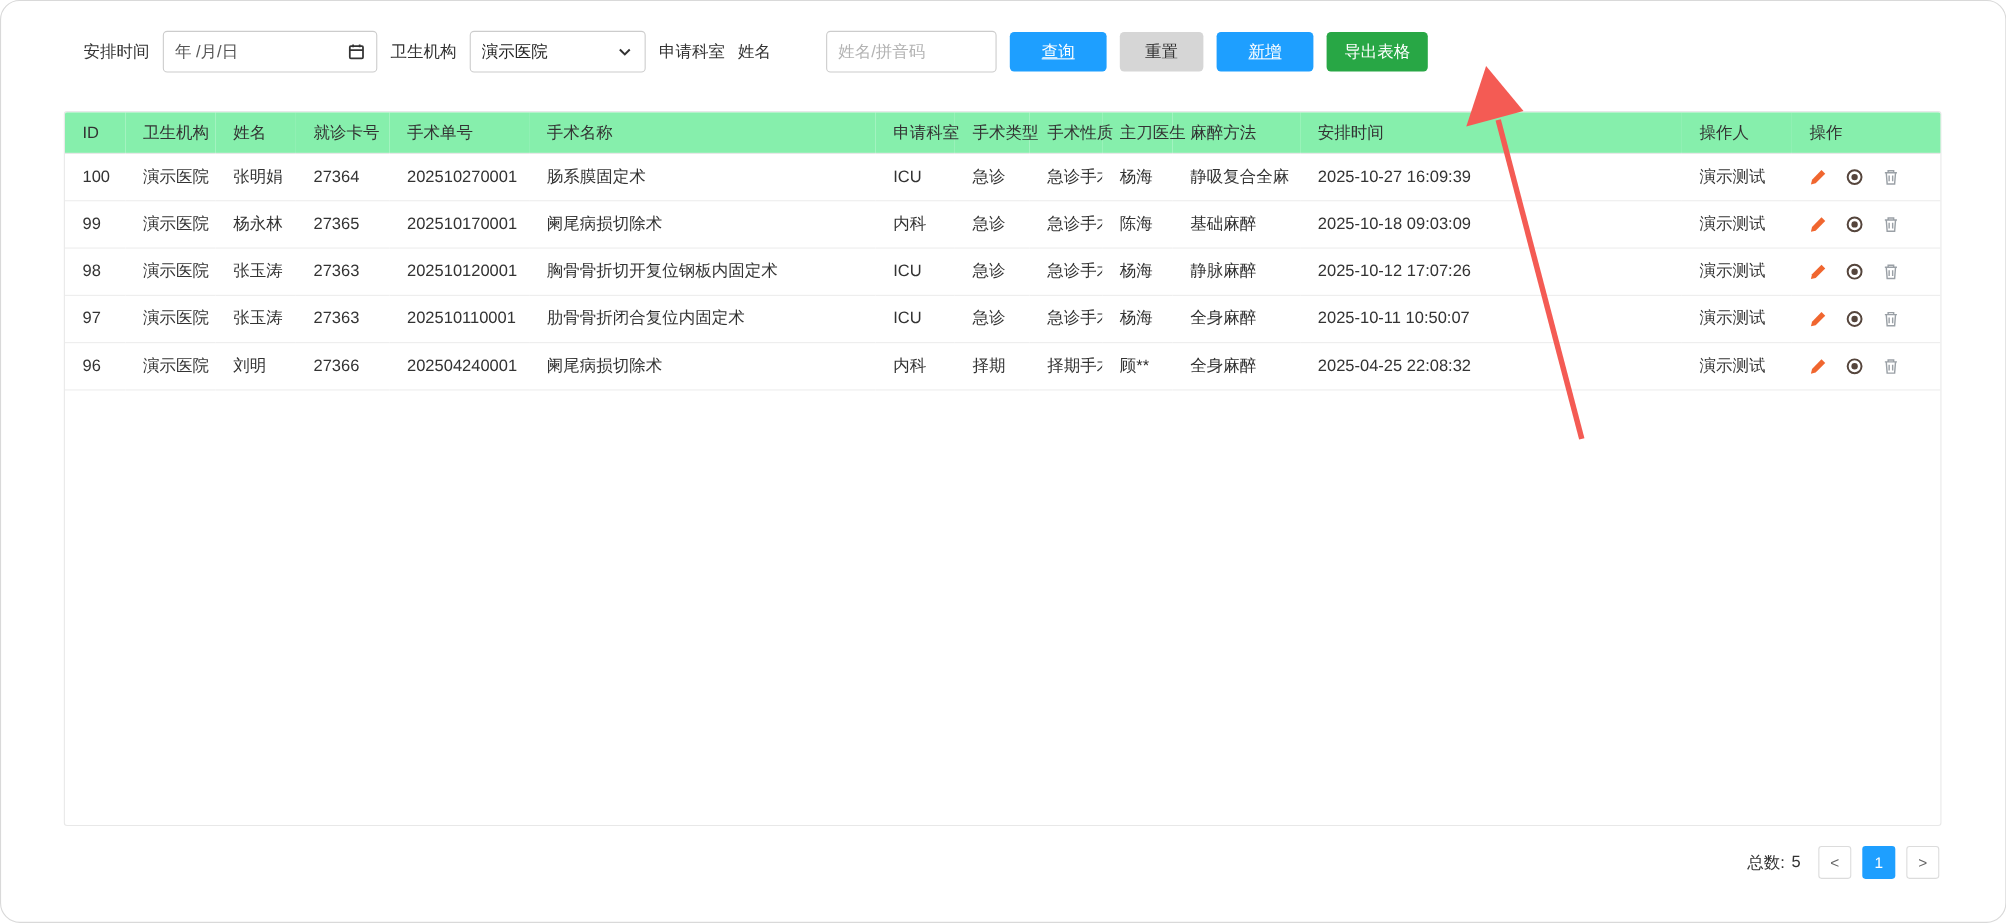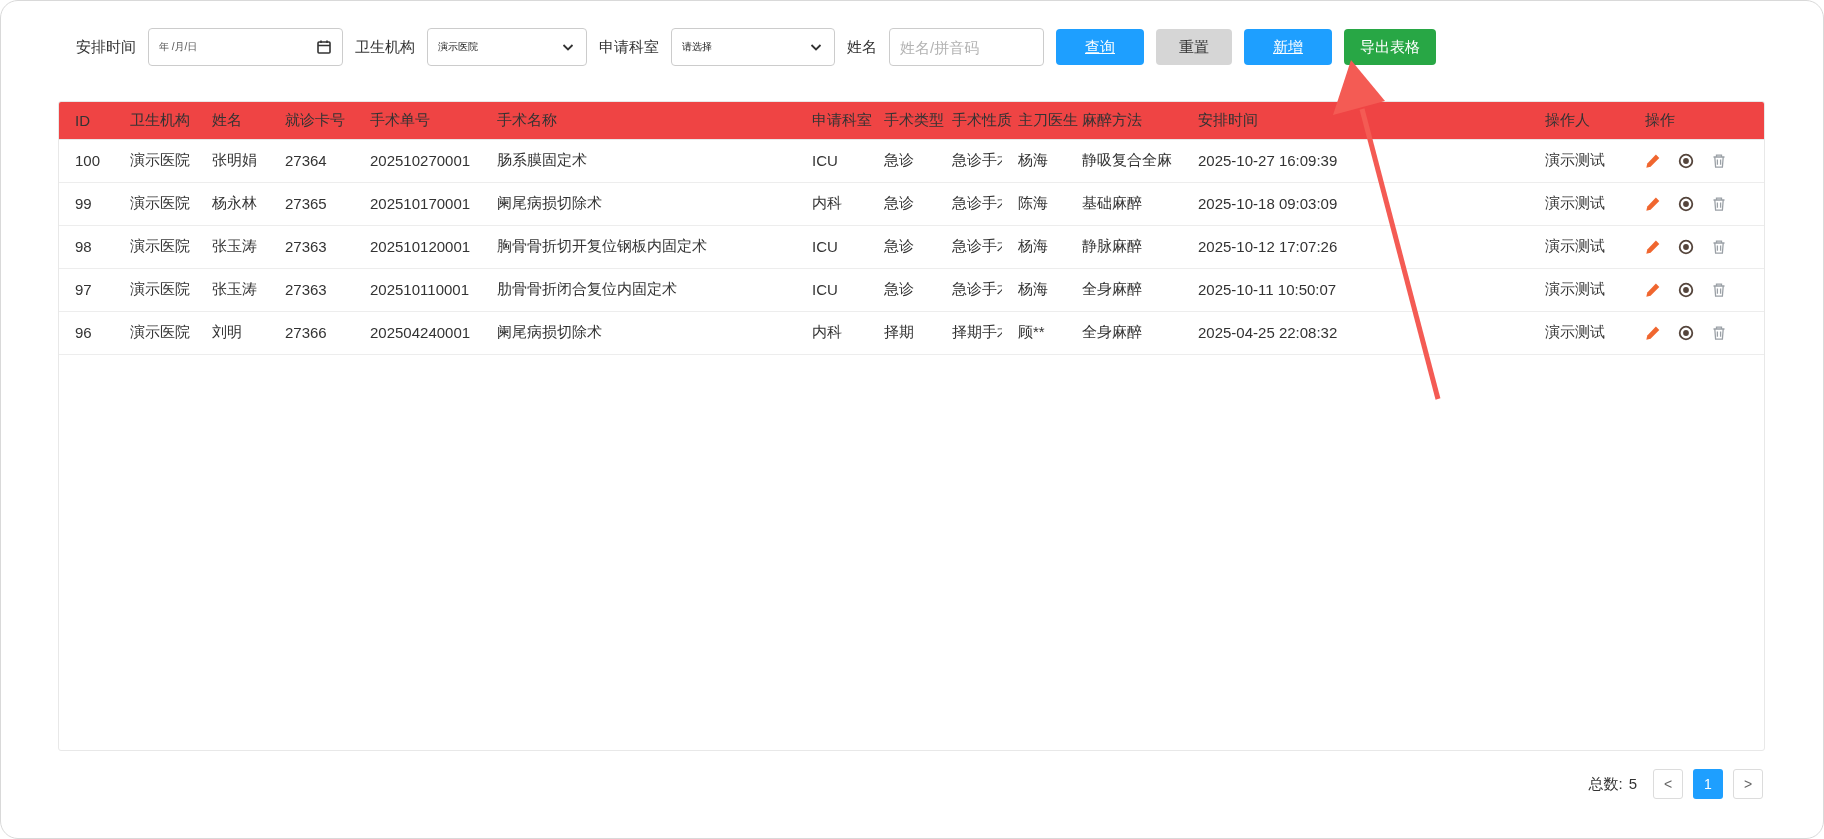--- a/index.html
+++ b/index.html
@@ -2,39 +2,39 @@
 <html style="--primary-blue: #1e9fff; --export-green: #28a745; --reset-gray: #d6d6d6; --annotation-red: #f45b54; --edit-orange: #f0662f; --detail-brown: #55453c; --trash-gray: #9aa0a6;"><head>
 <meta charset="utf-8">
 <style>
   * { box-sizing: border-box; margin: 0; padding: 0; }
   html,body { width: 1824px; height: 839px; background:#fff; font-family:"Liberation Sans","DejaVu Sans",sans-serif; overflow:hidden; }
   .window { position:absolute; inset:0; width:1824px; height:839px; border:1px solid #d9d9d9; border-radius:18px; background:#fff; overflow:hidden; }
 
   
   .filter-bar { position:absolute; left:75px; top:27px; height:38px; display:flex; align-items:center; gap:12px; font-size:15px; color:#333; }
   .f-label { white-space:nowrap; }
-  .box { height:38px; border:1px solid #ccc; border-radius:4px; background:#fff; display:flex; align-items:center; padding:0 10px; font-size:10px; color:#444; }
+  .box { height:38px; border:1px solid #ccc; border-radius:4px; background:#fff; display:flex; align-items:center; padding:0 10px; font-size:15px; color:#444; }
   .date-box { width:195px; justify-content:space-between; cursor:pointer; }
   .sel { justify-content:space-between; cursor:pointer; color:#222; }
   .sel1 { width:160px; } .sel2 { width:164px; }
-  .txt-input { width:155px; height:38px; border:1px solid #ccc; border-radius:4px; padding:0 10px; font-size:15px; color:#333; font-family:inherit; }
+  .txt-input { width:155px; height:38px; border:1px solid #ccc; border-radius:4px; padding:0 10px; font-size:15px; color:#333; font-family:inherit;margin-left:38px; }
   .txt-input::placeholder { color:#b3b3b3; }
   .btn { height:36px; border:none; border-radius:4px; font-size:15px; cursor:pointer; font-family:inherit; }
   .btn-blue { background:var(--primary-blue,#1e9fff); color:#fff; }
   .btn-gray { background:var(--reset-gray,#d6d6d6); color:#333; }
   .btn-green { background:var(--export-green,#28a745); color:#fff; }
   .w88{width:88px;text-decoration:underline;} .w76{width:76px;} .w92{width:92px;}
 
   
   .card { position:absolute; left:57px; top:100px; width:1707px; height:650px; border:1px solid #e8e8e8; border-radius:3px; background:#fff; overflow:hidden; }
   table { width:100%; border-collapse:collapse; table-layout:fixed; }
   col.c0{width:55px} col.c1{width:82px} col.c2{width:73px} col.c3{width:85px} col.c4{width:127px}
   col.c5{width:315px} col.c6{width:72px} col.c7{width:68px} col.c8{width:66px} col.c9{width:64px}
   col.c10{width:116px} col.c11{width:347px} col.c12{width:100px} col.c13{width:137px}
-  thead th { height:37px; background:#ef4444; font-weight:400; font-size:15px; color:#333; text-align:left; padding-left:16px; border-bottom:1px solid #e8e8e8; white-space:nowrap; }
+  thead th { height:37px; background:#86efac; font-weight:400; font-size:15px; color:#333; text-align:left; padding-left:16px; border-bottom:1px solid #e8e8e8; white-space:nowrap; }
   tbody td { height:43px; font-size:15px; color:#333; padding-left:16px; border-bottom:1px solid #ededed; white-space:nowrap; overflow:hidden; }
   .actions { display:flex; align-items:center; gap:17px; }
   .icon-btn { width:16px; height:16px; display:inline-flex; cursor:pointer; }
   .icon-btn svg { width:16px; height:16px; }
 
   
   .pagination { position:absolute; top:768px; right:60px; display:flex; align-items:center; gap:10px; font-size:15px; color:#333;text-align:center; }
   .pg-btn { width:30px; height:30px; border:1px solid #dcdcdc; border-radius:3px; background:#fff; color:#666; font-size:14px; display:flex; align-items:center; justify-content:center; cursor:pointer; }
   .pg-cur { width:30px; height:30px; border-radius:3px; background:var(--primary-blue,#1e9fff); color:#fff; font-size:14px; display:flex; align-items:center; justify-content:center; cursor:pointer; }
   .total { display:flex; gap:6px; margin-right:6px; }
@@ -64,28 +64,20 @@
     <div class="box sel sel1">
       <span>演示医院</span>
       <span class="icon-btn">
         <svg viewBox="0 0 16 16" fill="none" stroke="#333" stroke-width="1.8">
             <path d="M3.5 6l4.5 4.5L12.5 6"></path>
           </svg>
       </span>
     </div>
 
     <span class="f-label">申请科室</span>
-    <div class="box sel sel2">
-      <span>请选择</span>
-      <span class="icon-btn">
-        <svg viewBox="0 0 16 16" fill="none" stroke="#333" stroke-width="1.8">
-            <path d="M3.5 6l4.5 4.5L12.5 6"></path>
-          </svg>
-      </span>
-    </div>
 
     <span class="f-label">姓名</span>
     <input class="txt-input" type="text" placeholder="姓名/拼音码" style="">
 
     <button class="btn btn-blue w88">查询</button>
     <button class="btn btn-gray w76">重置</button>
     <button class="btn btn-blue w88">新增</button>
     <button class="btn btn-green w92">导出表格</button>
   </div>
 

